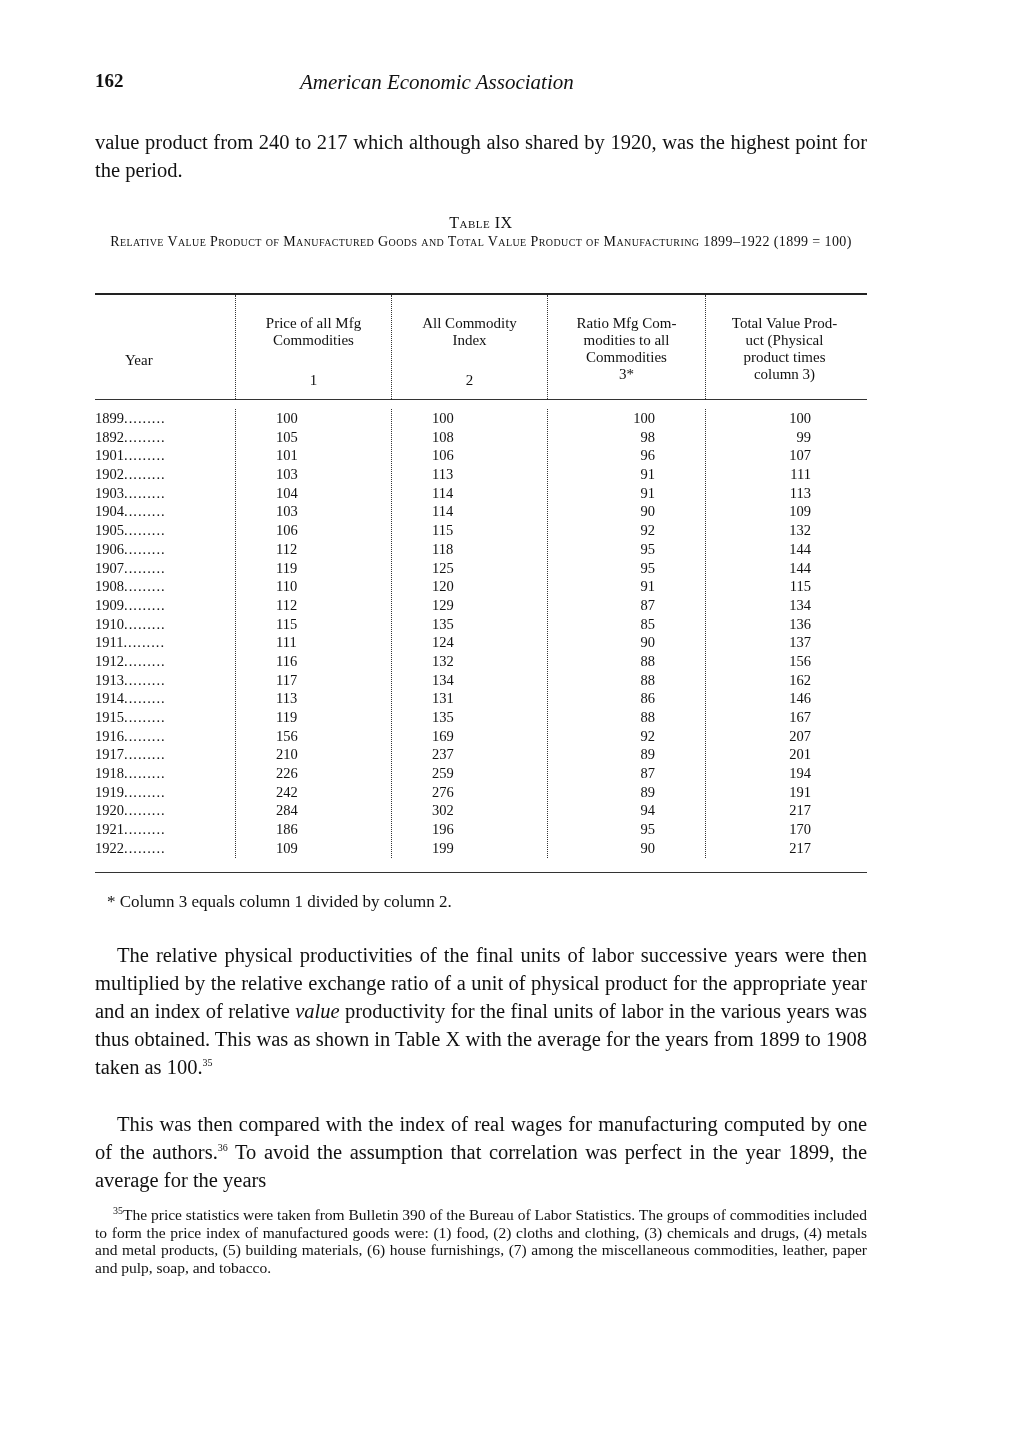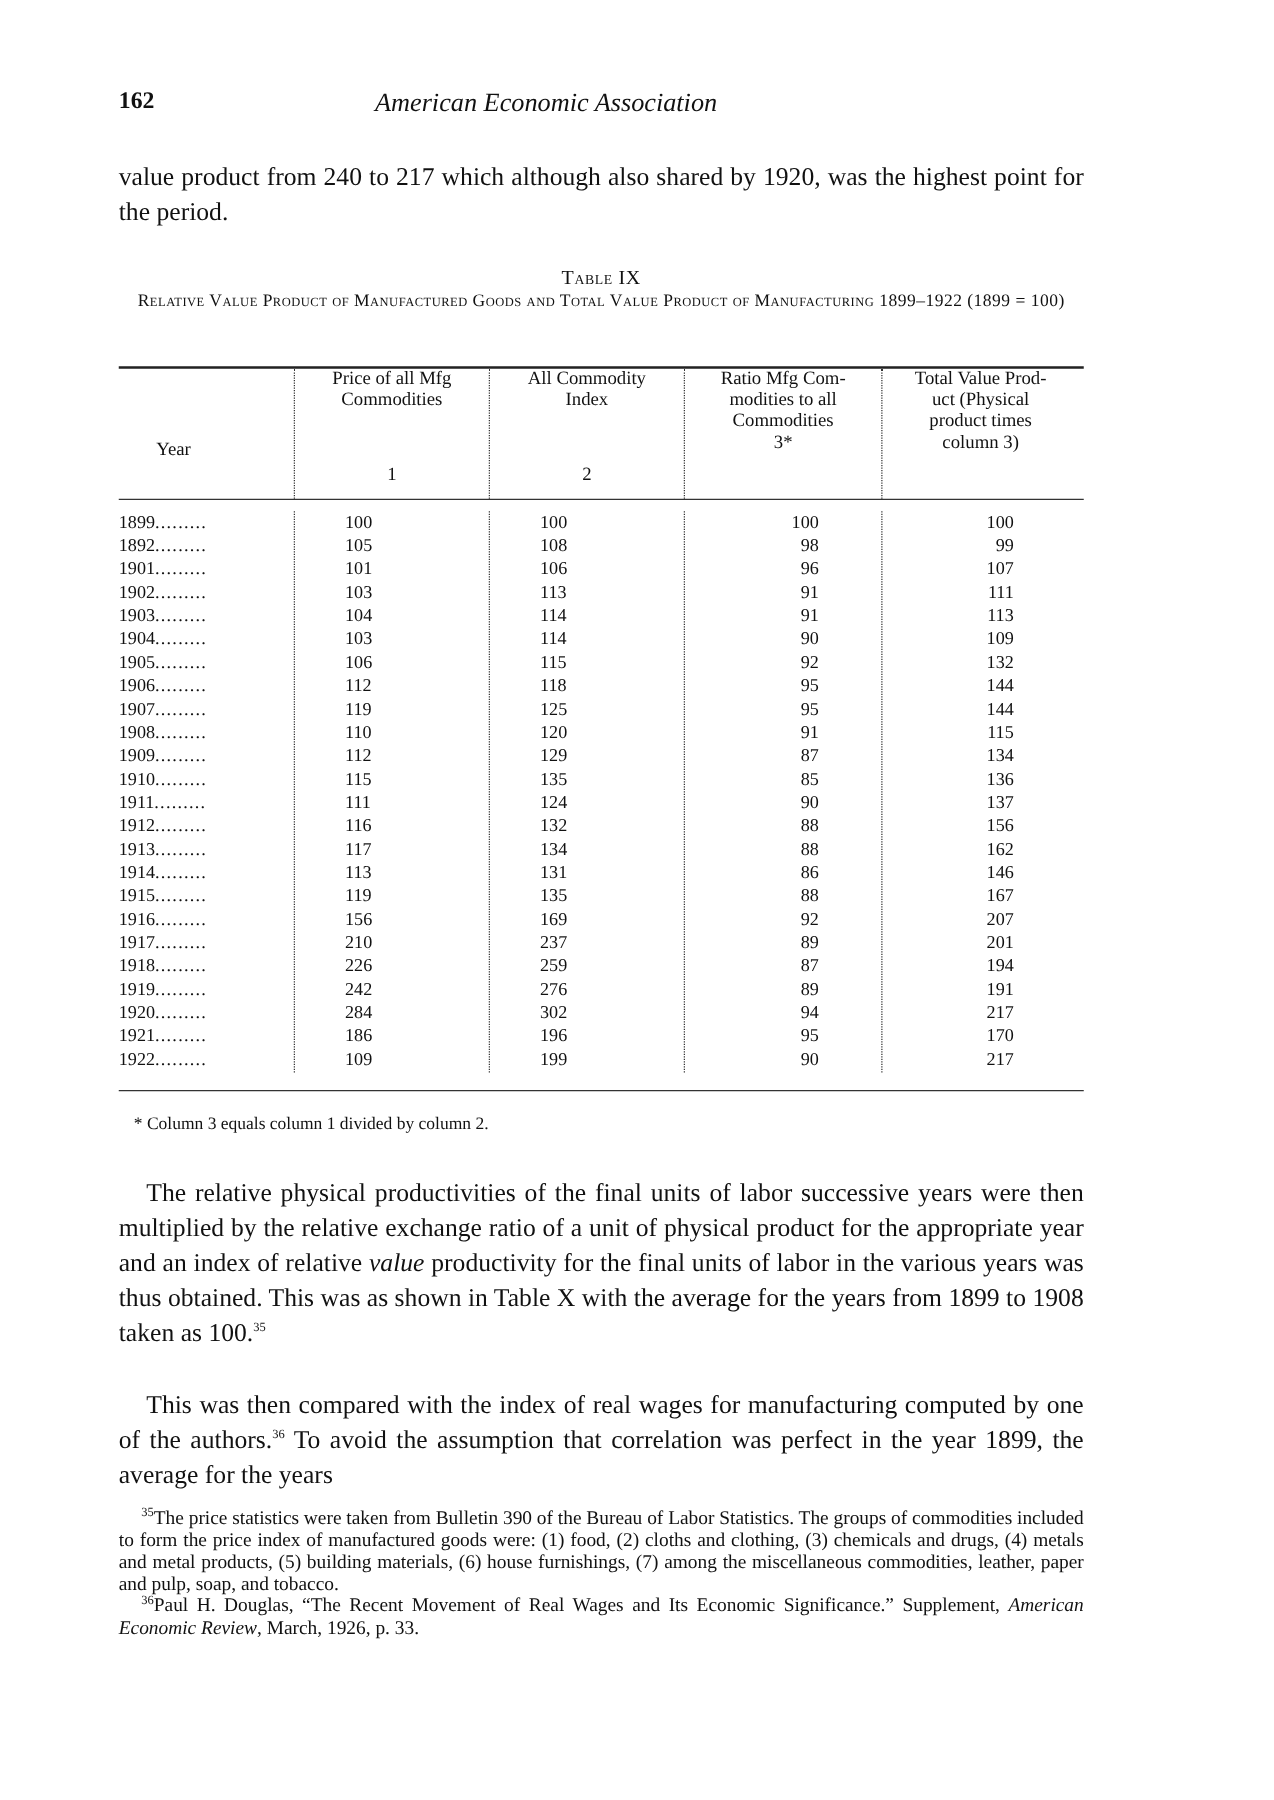--- a/index.html
+++ b/index.html
@@ -17,32 +17,32 @@
   .tbl { position:absolute; top:293px; left:0; width:772px; }
   .rule-top { border-top:2px solid #222; }
   .hdr { display:flex; height:104px; border-bottom:1.5px solid #333; }
   .hdr > div { font-size:15px; line-height:17px; text-align:center; position:relative; }
   .cy { width:140px; }
   .c1 { width:155px; border-left:1px dotted #333; }
   .c2 { width:155px; border-left:1px dotted #333; }
   .c3 { width:157px; border-left:1px dotted #333; }
   .c4 { width:157px; border-left:1px dotted #333; }
   .hdr .cy span { position:absolute; top:57px; left:30px; }
-  .hdr .hl { }
+  .hdr .hl { padding-top:20px; }
   .hdr .num { position:absolute; bottom:10px; left:0; right:0; text-align:center; }
   .body { display:flex; padding-top:9px; padding-bottom:14px; border-bottom:1.5px solid #333; }
   .col { font-size:14.5px; line-height:18.7px; }
   .col div { height:18.7px; }
   .cy.col div { text-align:left; white-space:nowrap; overflow:hidden; }
   .cy.col .dots { letter-spacing:1px; }
   .c1.col div, .c2.col div { text-align:left; padding-left:40px; }
   .c3.col div { text-align:right; padding-right:50px; }
   .c4.col div { text-align:right; padding-right:52px; }
   .col > div { box-sizing:border-box; }
-  .fn-table { position:absolute; top:892px; left:12px; font-size:14px; }
+  .fn-table { position:absolute; top:892px; left:12px; font-size:17px; }
   .p2 { position:absolute; top:941px; left:0; width:772px; }
   .p2 .indent, .p3 .indent { text-indent:22px; }
   .p3 { position:absolute; top:1110px; left:0; width:772px; }
   .notes { position:absolute; top:1206px; left:0; width:772px; font-size:15.5px; line-height:17.5px; text-align:justify; }
   .notes p { margin:0; }
   .notes .ni { text-indent:18px; }
   sup { font-size:10px; vertical-align:super; line-height:0; }
   i { font-style:italic;margin-top:24px; }
 </style>
 </head>
@@ -226,16 +226,15 @@
   </div>
 
   <div class="fn-table">* Column 3 equals column 1 divided by column 2.</div>
 
   <p class="para p2 indent"><span class="indent" style="display:inline-block;width:22px"></span><span>The relative physical productivities of the final units of labor successive years were then multiplied by the relative exchange ratio of a unit of physical product for the appropriate year and an index of relative </span><i>value</i><span> productivity for the final units of labor in the various years was thus obtained.  This was as shown in Table X with the average for the years from 1899 to 1908 taken as 100.</span><sup>35</sup></p>
 
   <p class="para p3"><span style="display:inline-block;width:22px"></span><span>This was then compared with the index of real wages for manufacturing computed by one of the authors.</span><sup>36</sup><span>  To avoid the assumption that correlation was perfect in the year 1899, the average for the years</span></p>
 
   <div class="notes">
     <p class="ni"><sup>35</sup><span>The price statistics were taken from Bulletin 390 of the Bureau of Labor Statistics.  The groups of commodities included to form the price index of manufactured goods were: (1) food, (2) cloths and clothing, (3) chemicals and drugs, (4) metals and metal products, (5) building materials, (6) house furnishings, (7) among the miscellaneous commodities, leather, paper and pulp, soap, and tobacco.</span></p>
-    <p class="ni"><sup>36</sup><span>Paul H. Douglas, “The Recent Movement of Real Wages and Its Economic Significance.”  Supplement, </span><i>American Economic Review</i><span>, March, 1926, p. 33.</span></p>
   </div>
 
 </div>
 
 </body></html>

